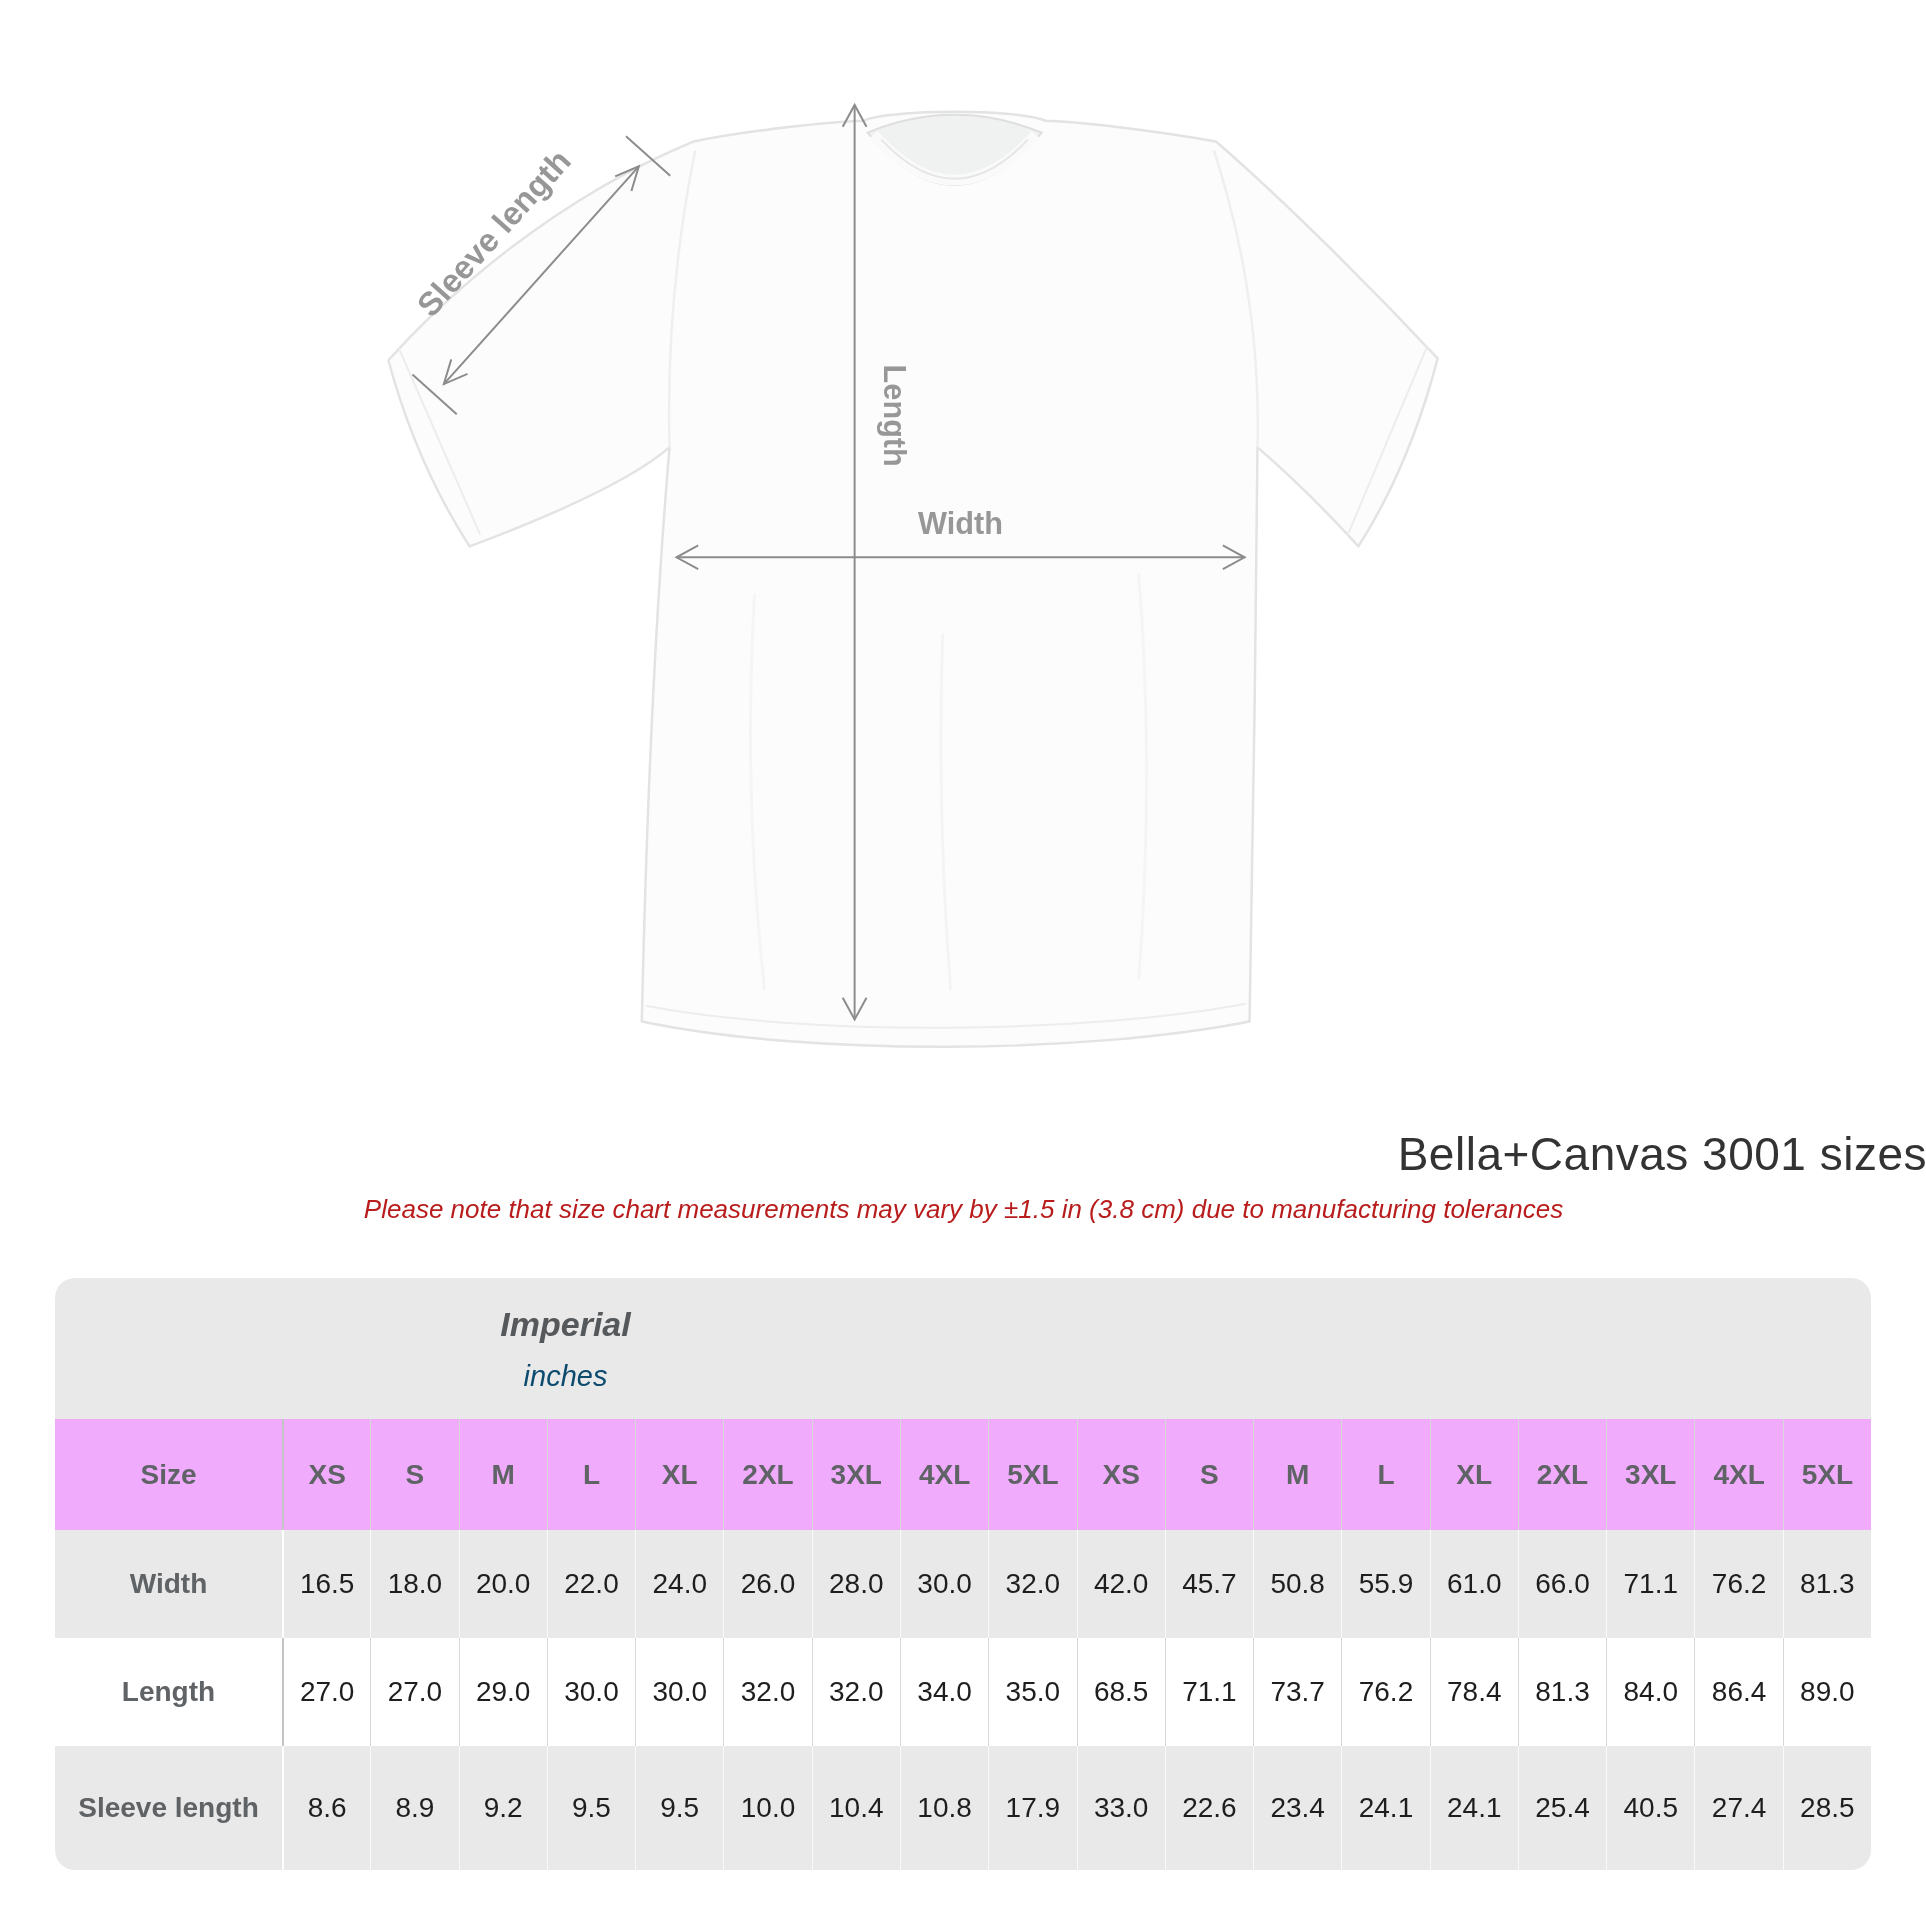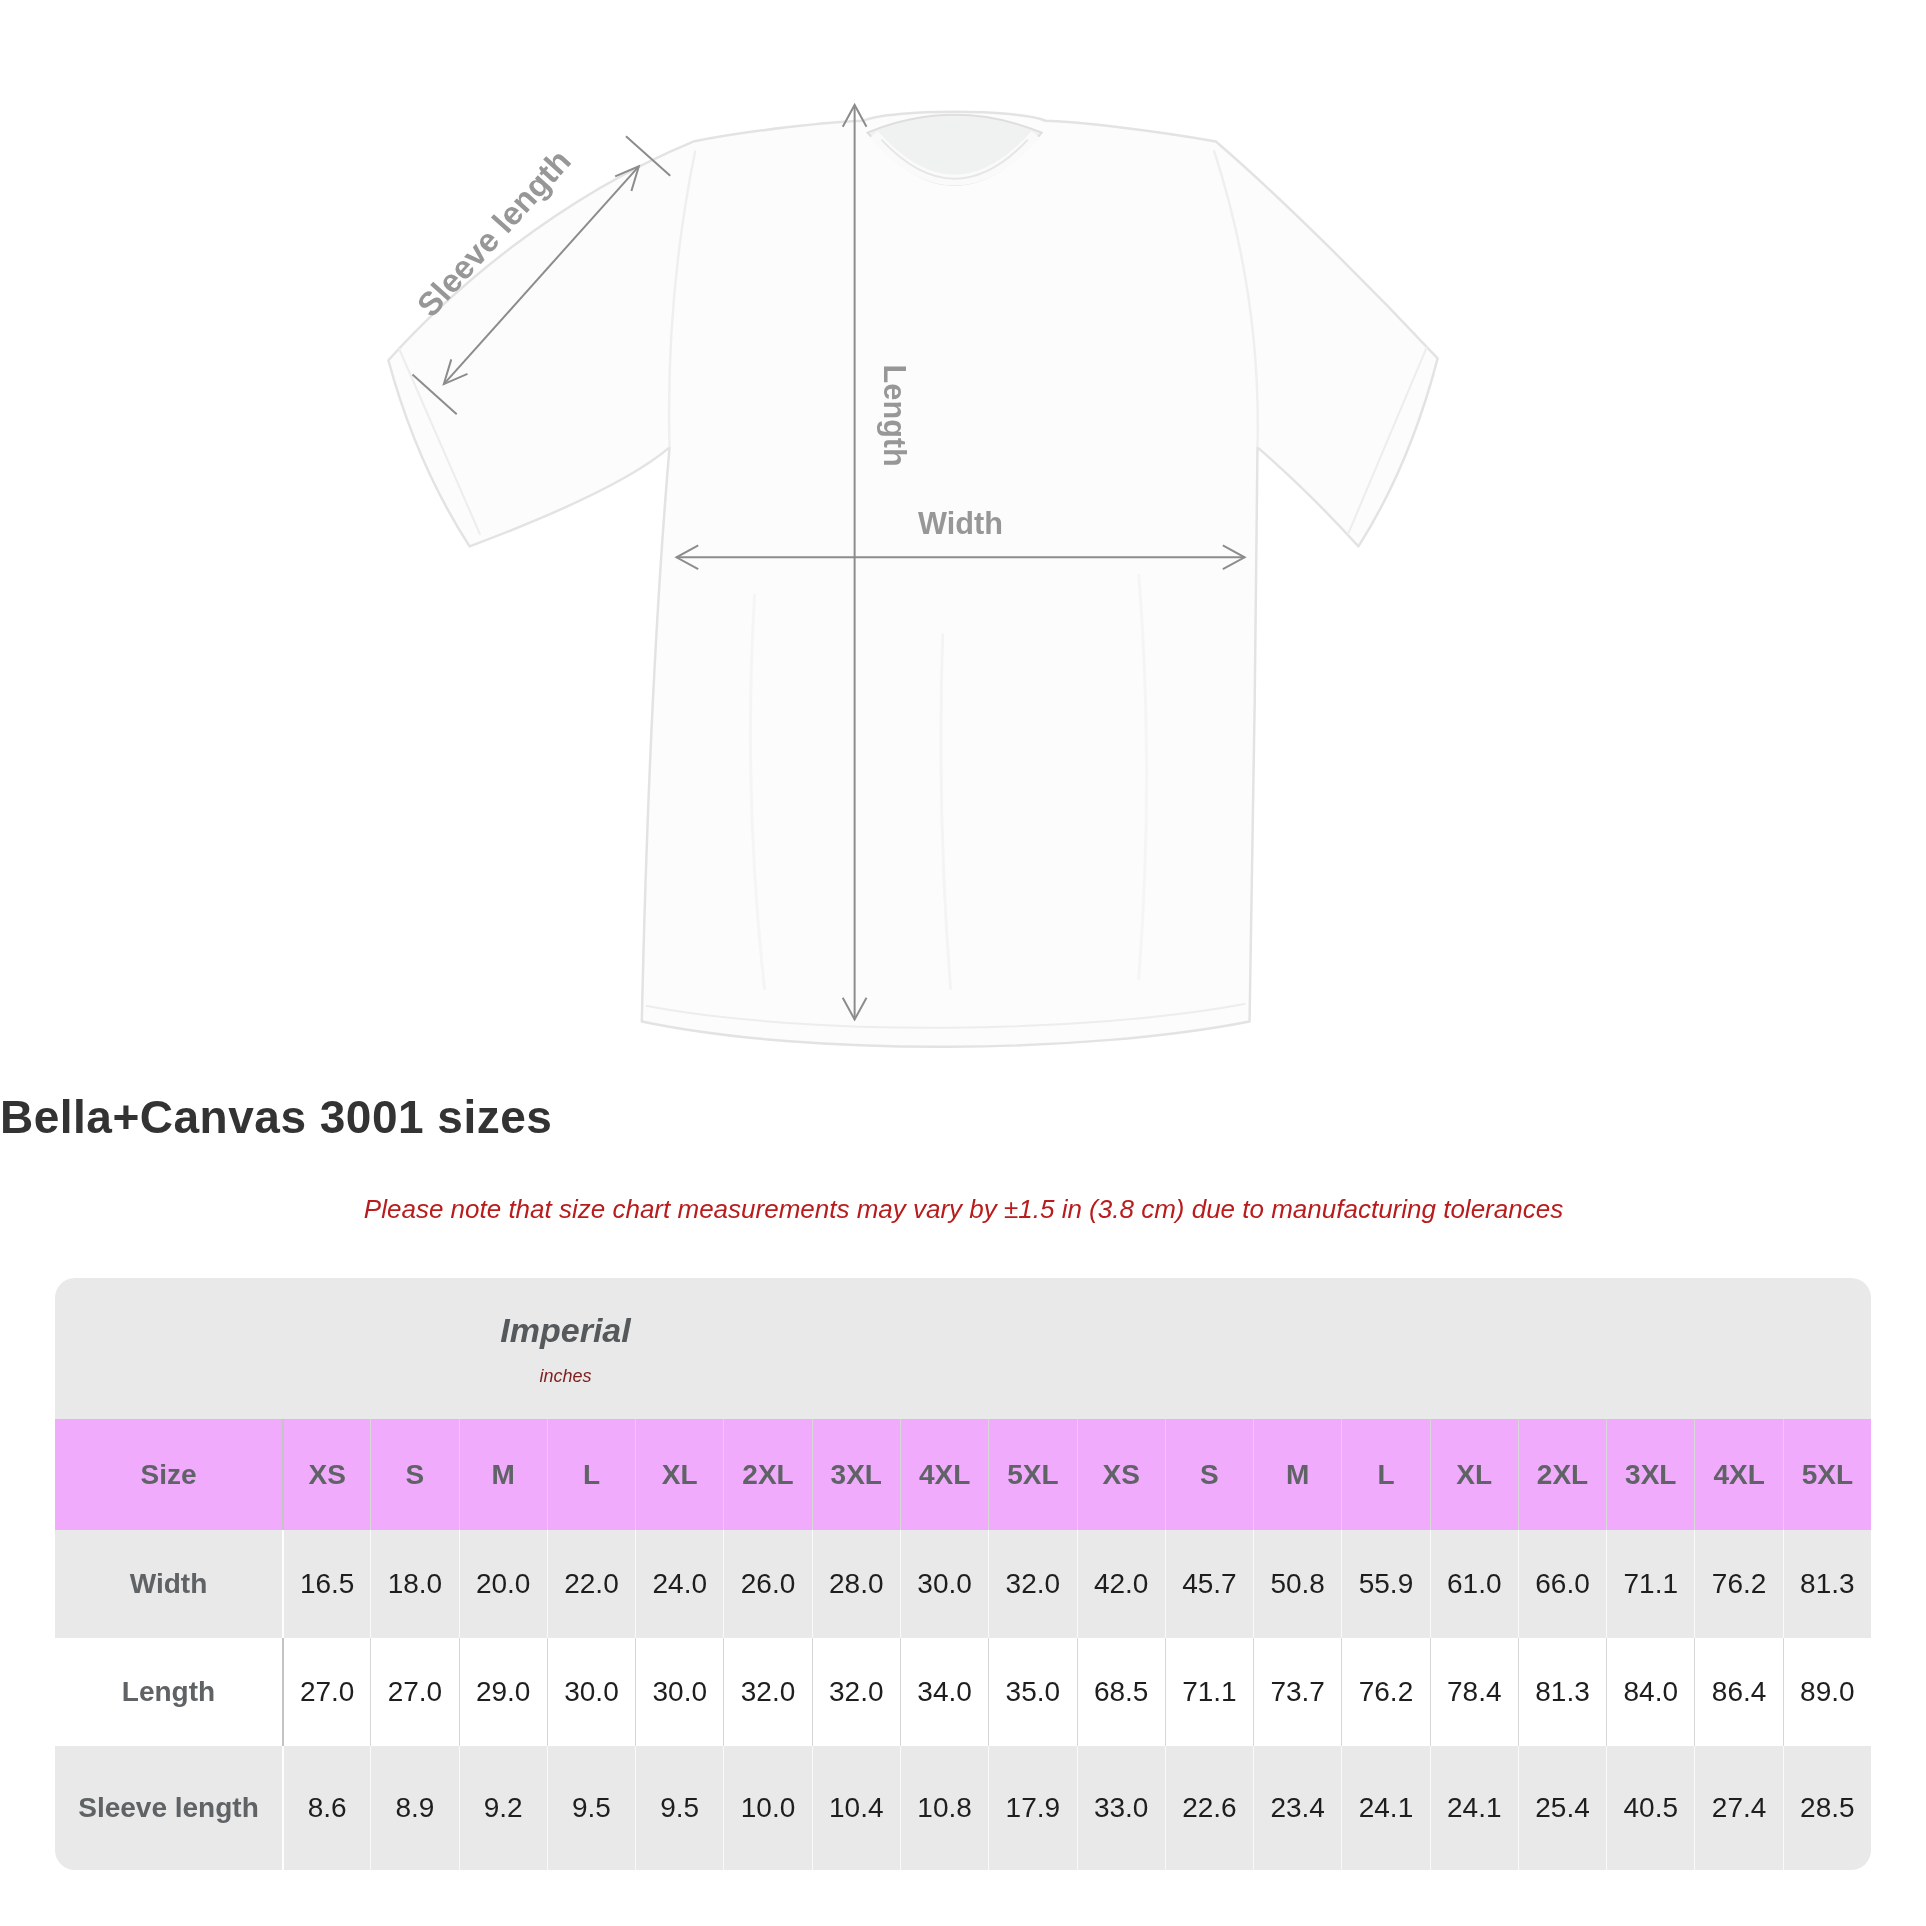--- a/index.html
+++ b/index.html
@@ -1,30 +1,30 @@
 <!DOCTYPE html>
 <html><head>
 <meta charset="utf-8">
 <style>
   html,body{margin:0;padding:0;background:#fff;}
   .page{position:relative;width:1927px;height:1927px;background:#ffffff;overflow:hidden;
         font-family:"Liberation Sans","DejaVu Sans",sans-serif;}
   .figure-svg{position:absolute;left:0;top:0;}
 
-  .title{position:absolute;left:0;top:1090px;width:100%;text-align:left;
-         font-size:46px;font-weight:bold;color:#333333;letter-spacing:0.5px;}
+  .title{position:absolute;left:0;top:1127px;width:100%;text-align:right;
+         font-size:46px;font-weight:normal;color:#333333;letter-spacing:0.5px;}
   .subtitle{position:absolute;left:0;top:1194px;width:100%;text-align:center;
             font-size:26px;font-style:italic;color:#b91c1c;}
 
   .sizes-table{position:absolute;left:55px;top:1278px;width:1816px;}
   .unit-band{display:grid;grid-template-columns:1021px 1fr;height:141px;
              background:#e9e9e9;border-radius:20px 20px 0 0;}
   .unit-cell{display:flex;flex-direction:column;align-items:center;justify-content:center;gap:16px;}
   .unit-name{font-size:34px;font-weight:bold;font-style:italic;color:#55595c;}
-  .unit-sub{font-size:18px;font-style:italic;color:#7f1d1d;}
+  .unit-sub{font-size:29px;font-style:italic;color:#0c4a6e;}
 
   .trow{display:grid;grid-template-columns:227px repeat(18,1fr);}
   .trow.size-row{height:111px;background:#f0abfc;}
   .trow.data-row{height:108px;background:#ffffff;}
   .trow.alt{background:#e9e9e9;}
   .trow.last{height:124px;border-radius:0 0 20px 20px;overflow:hidden;}
 
   .trow{--div:#d7d7d7;--divstrong:#c4c4c4;}
   .trow.alt{--div:rgba(255,255,255,0.75);--divstrong:rgba(255,255,255,0.95);}
 

